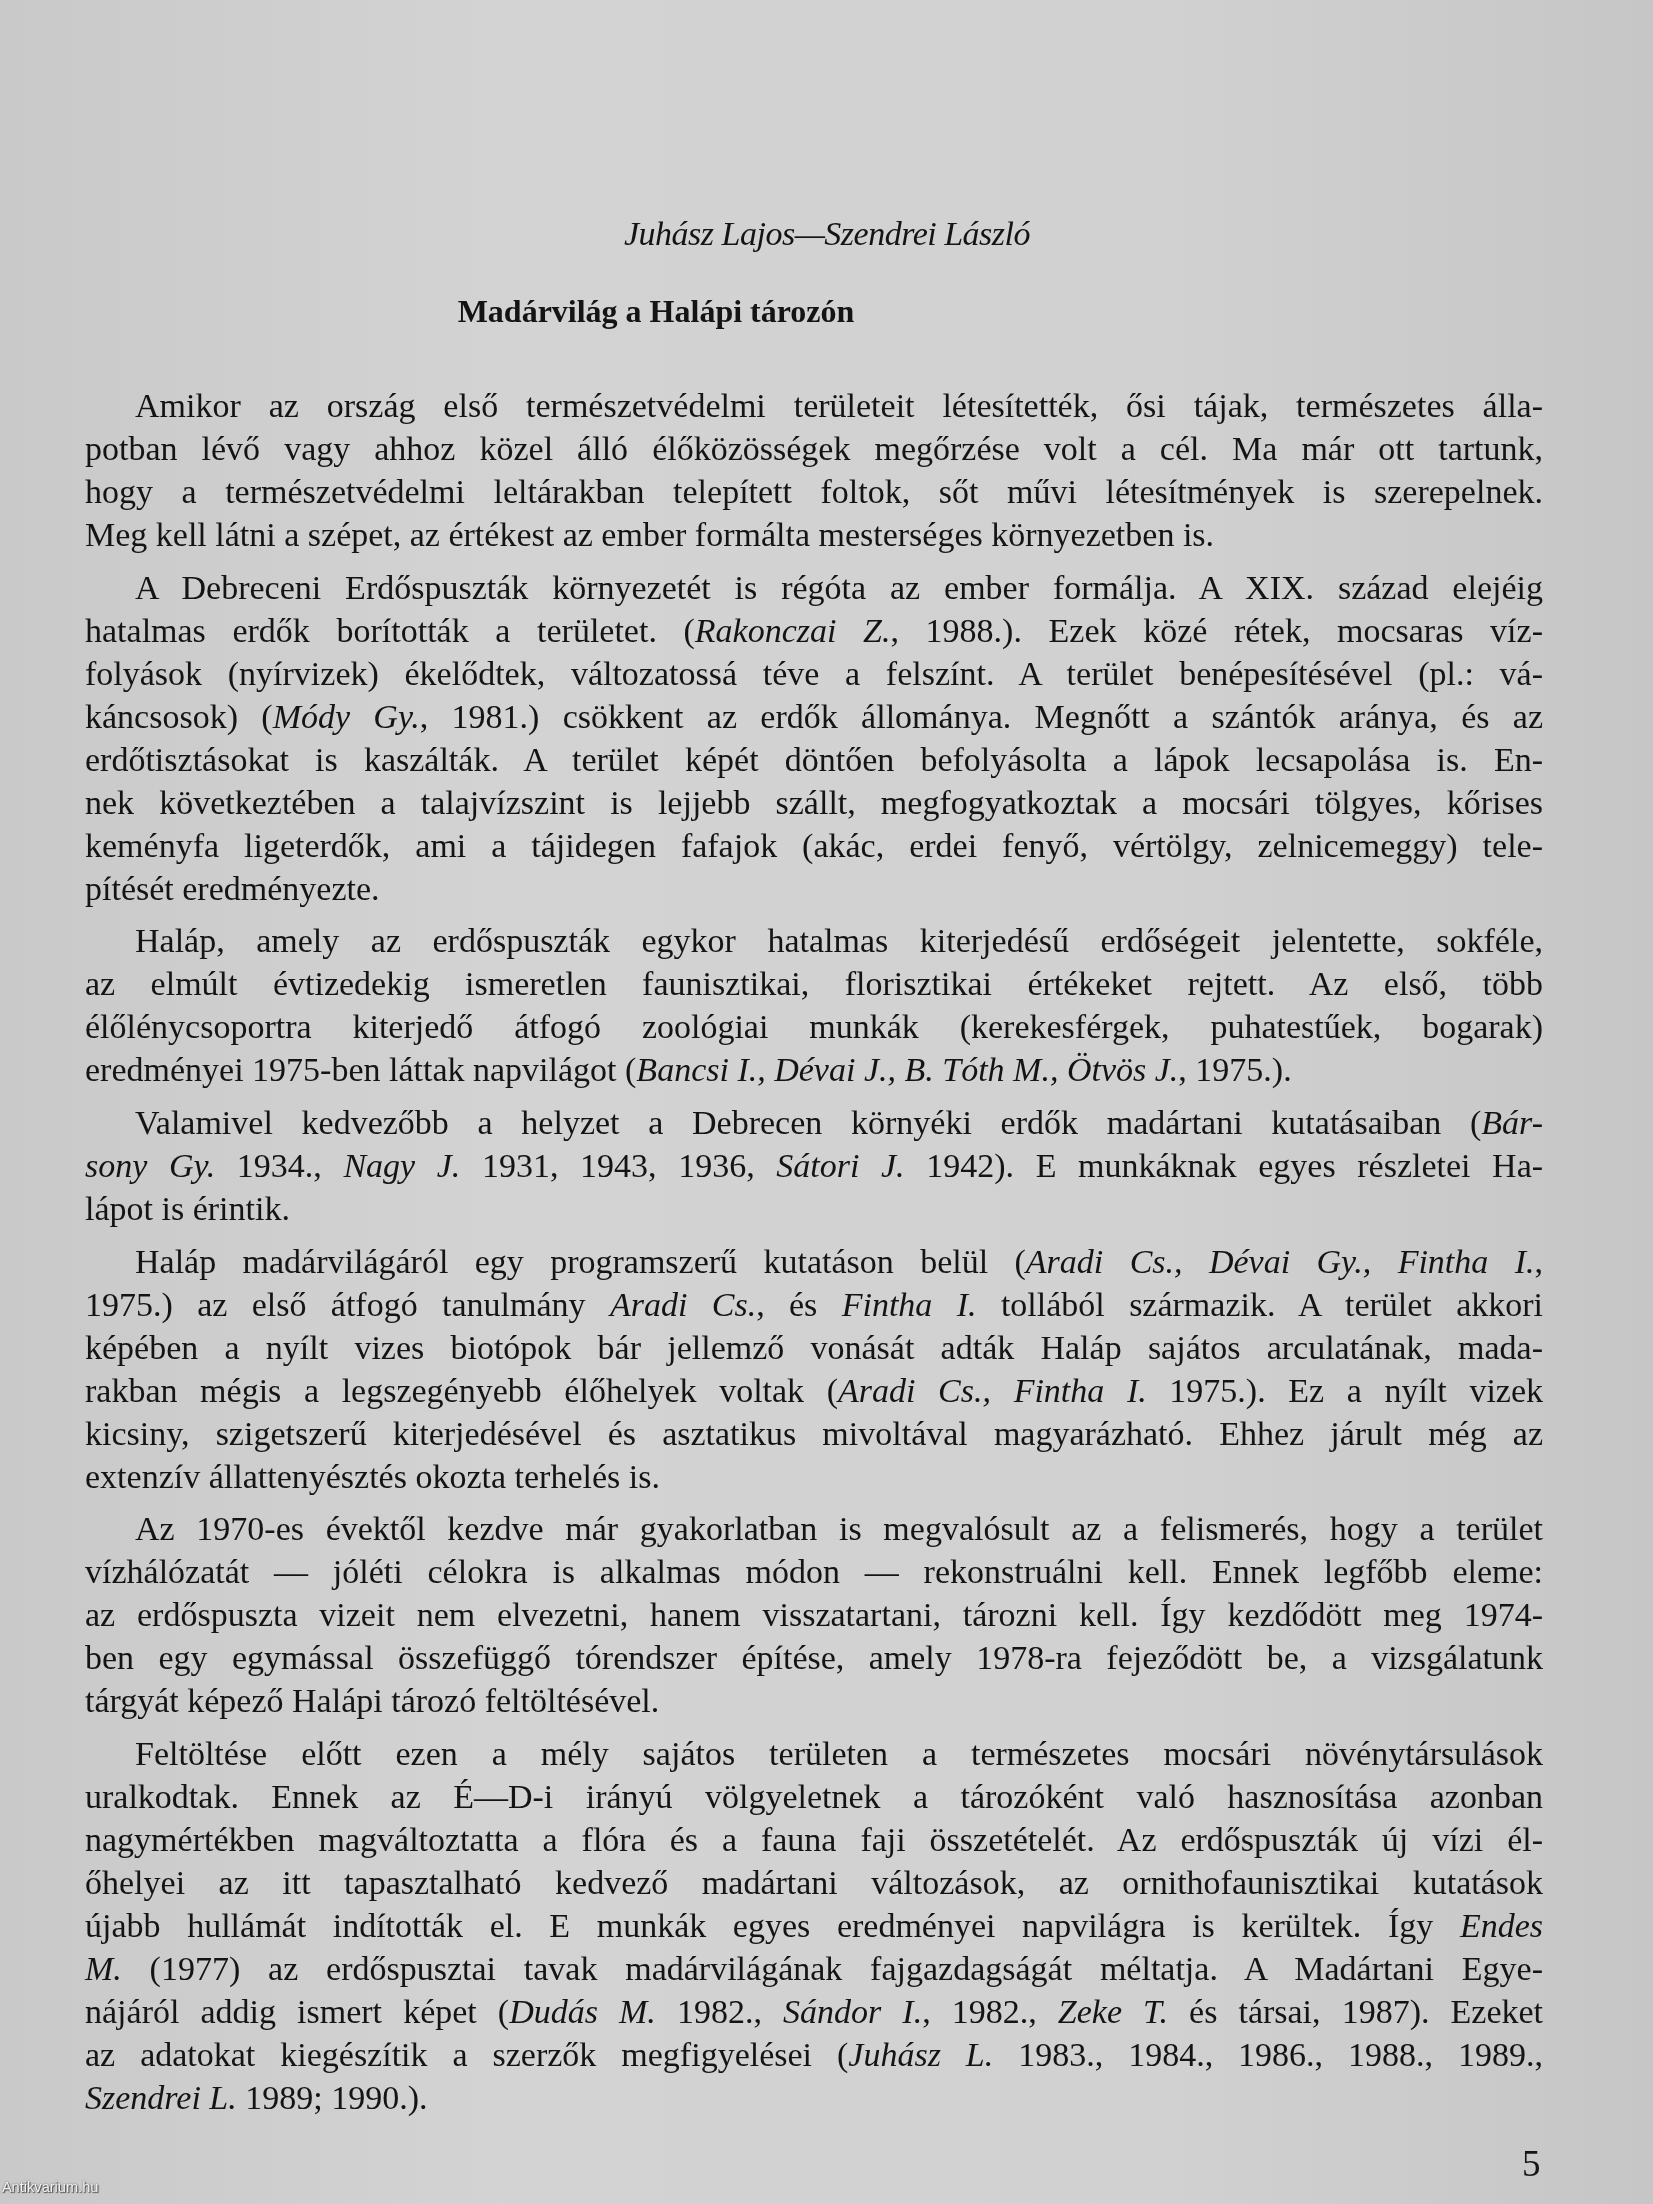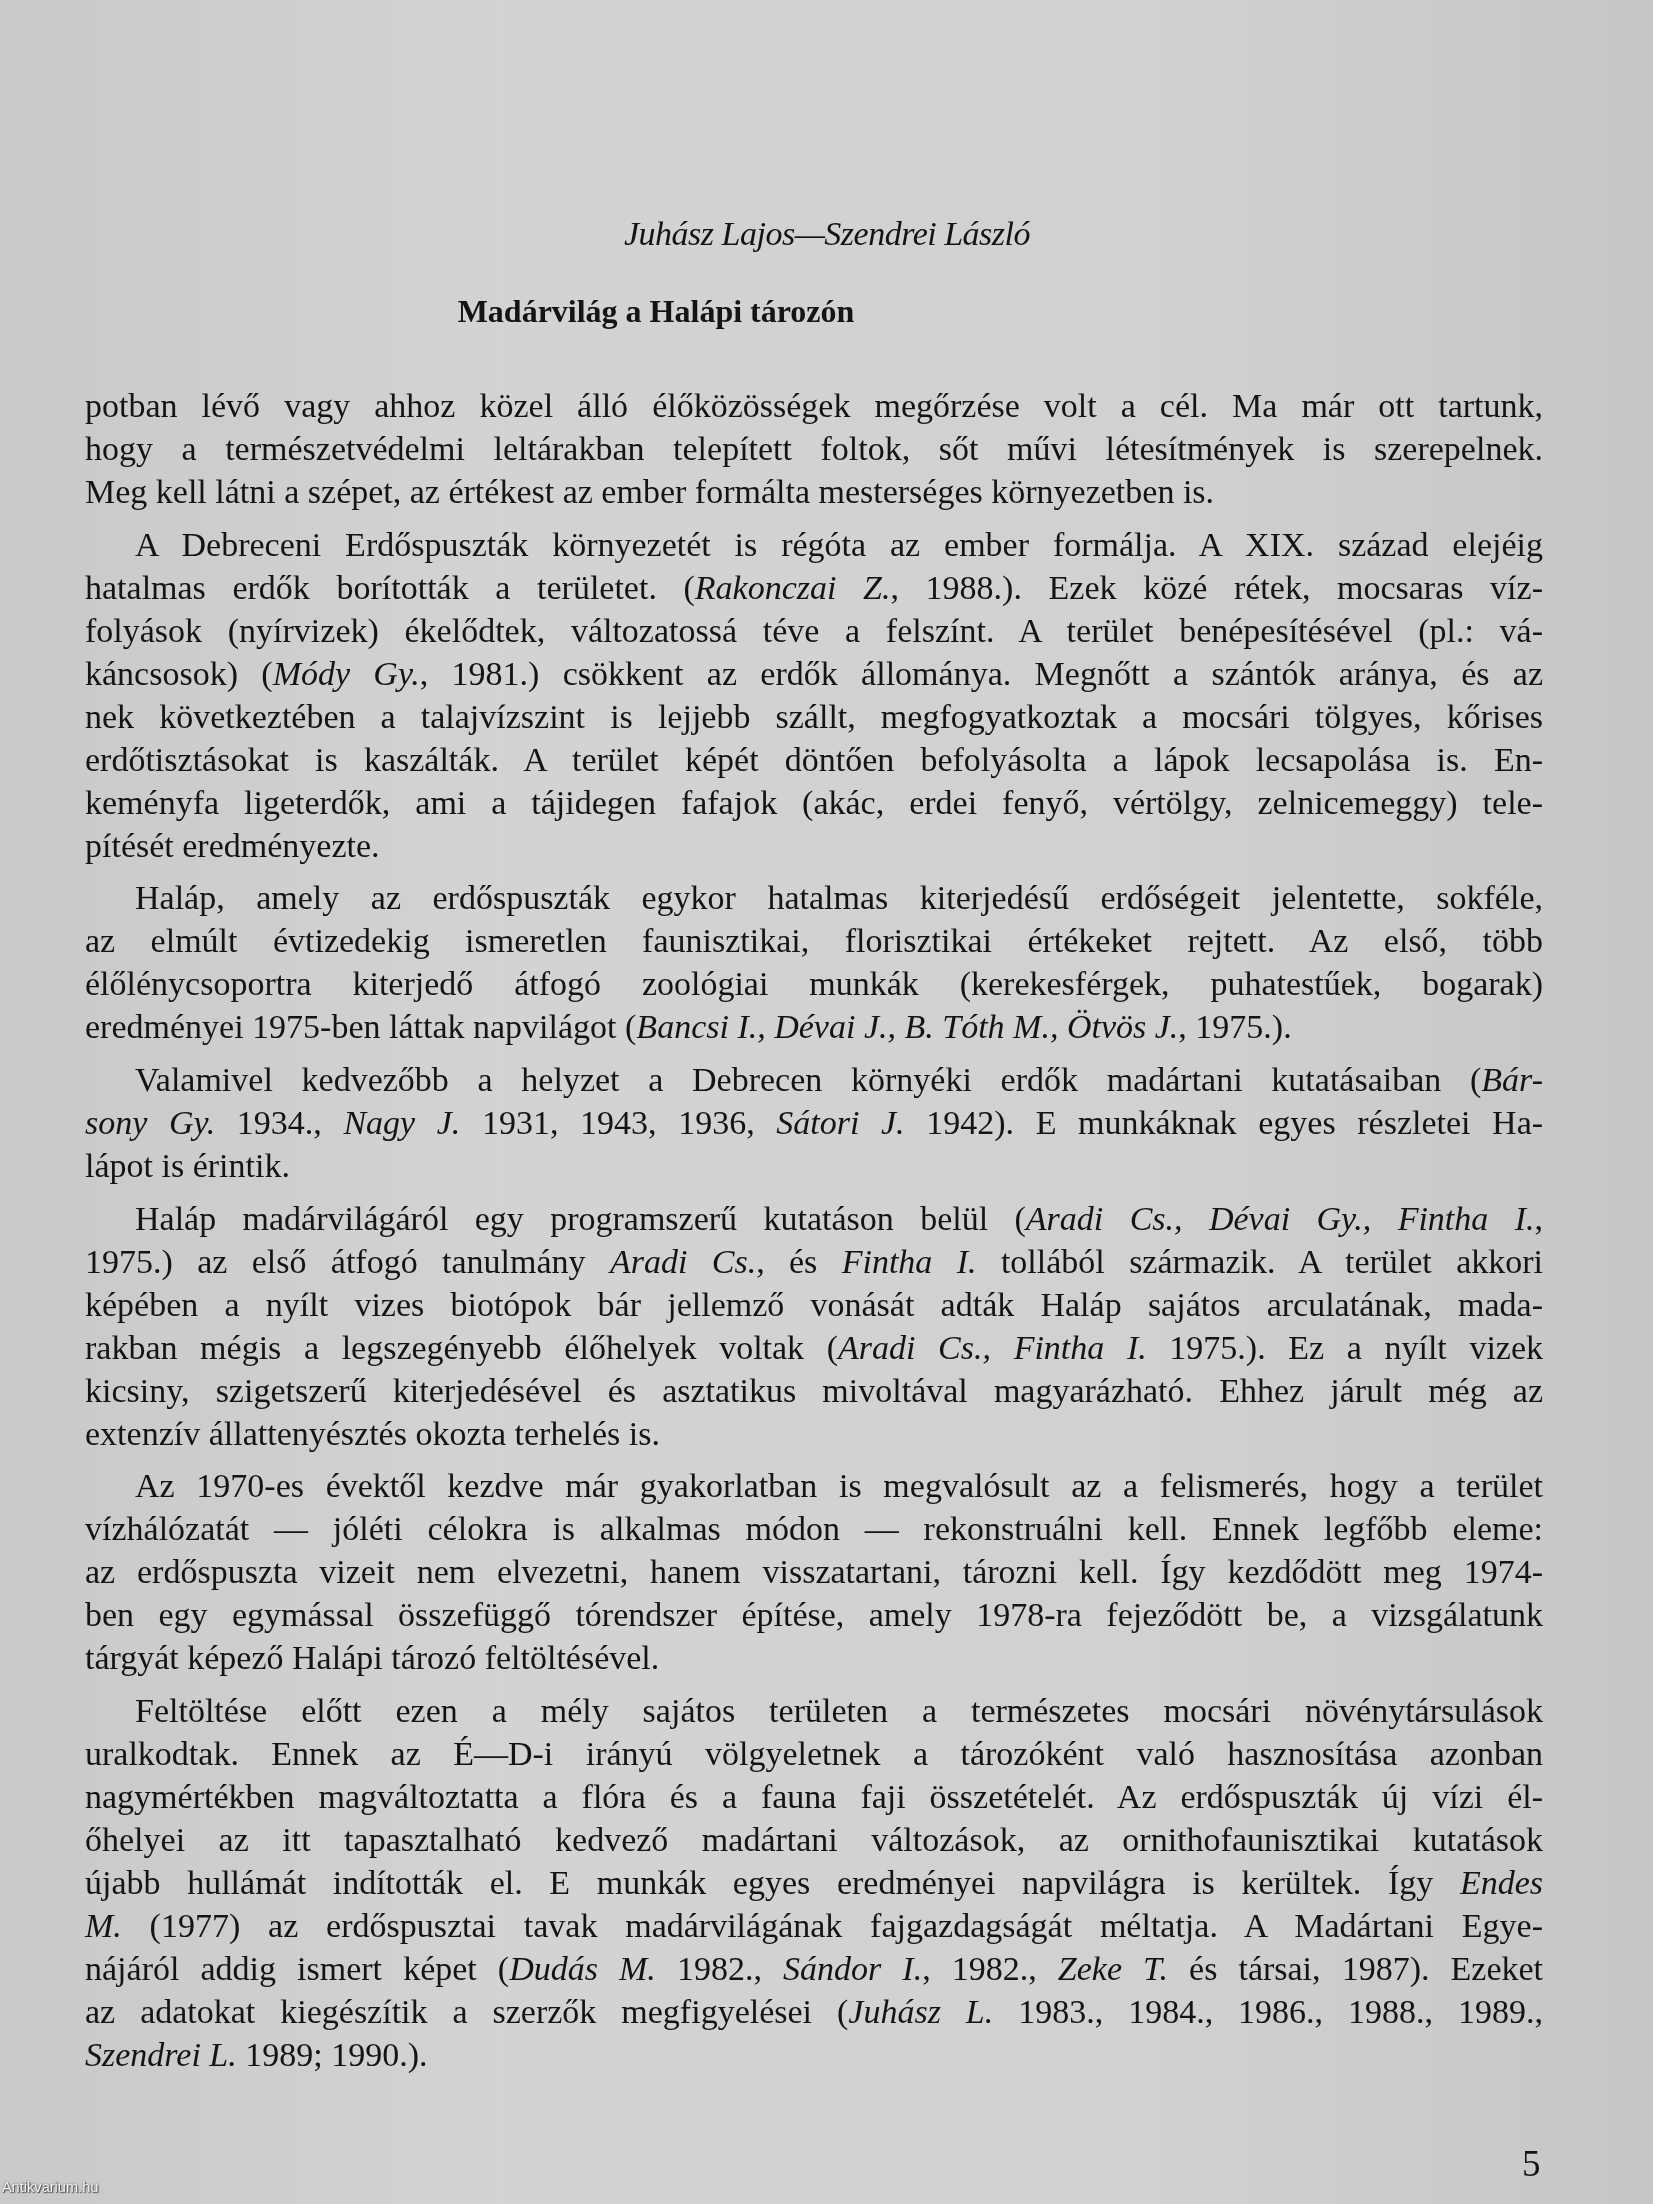--- a/index.html
+++ b/index.html
@@ -46,31 +46,32 @@
     }
   </style>
 </head>
 <body>
 
 <div class="page">
   <div class="authors">Juhász Lajos—Szendrei László</div>
   <div class="title">Madárvilág a Halápi tározón</div>
   <div class="body" id="article-body">
       <div class="para">
+        <span class="line indent"><span>Amikor az ország első természetvédelmi területeit létesítették, ősi tájak, természetes álla-</span></span>
         <span class="line"><span>potban lévő vagy ahhoz közel álló élőközösségek megőrzése volt a cél. Ma már ott tartunk,</span></span>
         <span class="line"><span>hogy a természetvédelmi leltárakban telepített foltok, sőt művi létesítmények is szerepelnek.</span></span>
         <span class="line last"><span>Meg kell látni a szépet, az értékest az ember formálta mesterséges környezetben is.</span></span>
       </div>
       <div class="para">
         <span class="line indent"><span>A Debreceni Erdőspuszták környezetét is régóta az ember formálja. A XIX. század elejéig</span></span>
         <span class="line"><span>hatalmas erdők borították a területet. (</span><i>Rakonczai Z.</i><span>, 1988.). Ezek közé rétek, mocsaras víz-</span></span>
         <span class="line"><span>folyások (nyírvizek) ékelődtek, változatossá téve a felszínt. A terület benépesítésével (pl.: vá-</span></span>
         <span class="line"><span>káncsosok) (</span><i>Módy Gy.</i><span>, 1981.) csökkent az erdők állománya. Megnőtt a szántók aránya, és az</span></span>
+        <span class="line"><span>erdőtisztásokat is kaszálták. A terület képét döntően befolyásolta a lápok lecsapolása is. En-</span></span>
         <span class="line"><span>nek következtében a talajvízszint is lejjebb szállt, megfogyatkoztak a mocsári tölgyes, kőrises</span></span>
-        <span class="line"><span>erdőtisztásokat is kaszálták. A terület képét döntően befolyásolta a lápok lecsapolása is. En-</span></span>
         <span class="line"><span>keményfa ligeterdők, ami a tájidegen fafajok (akác, erdei fenyő, vértölgy, zelnicemeggy) tele-</span></span>
         <span class="line last"><span>pítését eredményezte.</span></span>
       </div>
       <div class="para">
         <span class="line indent"><span>Haláp, amely az erdőspuszták egykor hatalmas kiterjedésű erdőségeit jelentette, sokféle,</span></span>
         <span class="line"><span>az elmúlt évtizedekig ismeretlen faunisztikai, florisztikai értékeket rejtett. Az első, több</span></span>
         <span class="line"><span>élőlénycsoportra kiterjedő átfogó zoológiai munkák (kerekesférgek, puhatestűek, bogarak)</span></span>
         <span class="line last"><span>eredményei 1975-ben láttak napvilágot (</span><i>Bancsi I., Dévai J., B. Tóth M., Ötvös J.</i><span>, 1975.).</span></span>
       </div>
       <div class="para">

